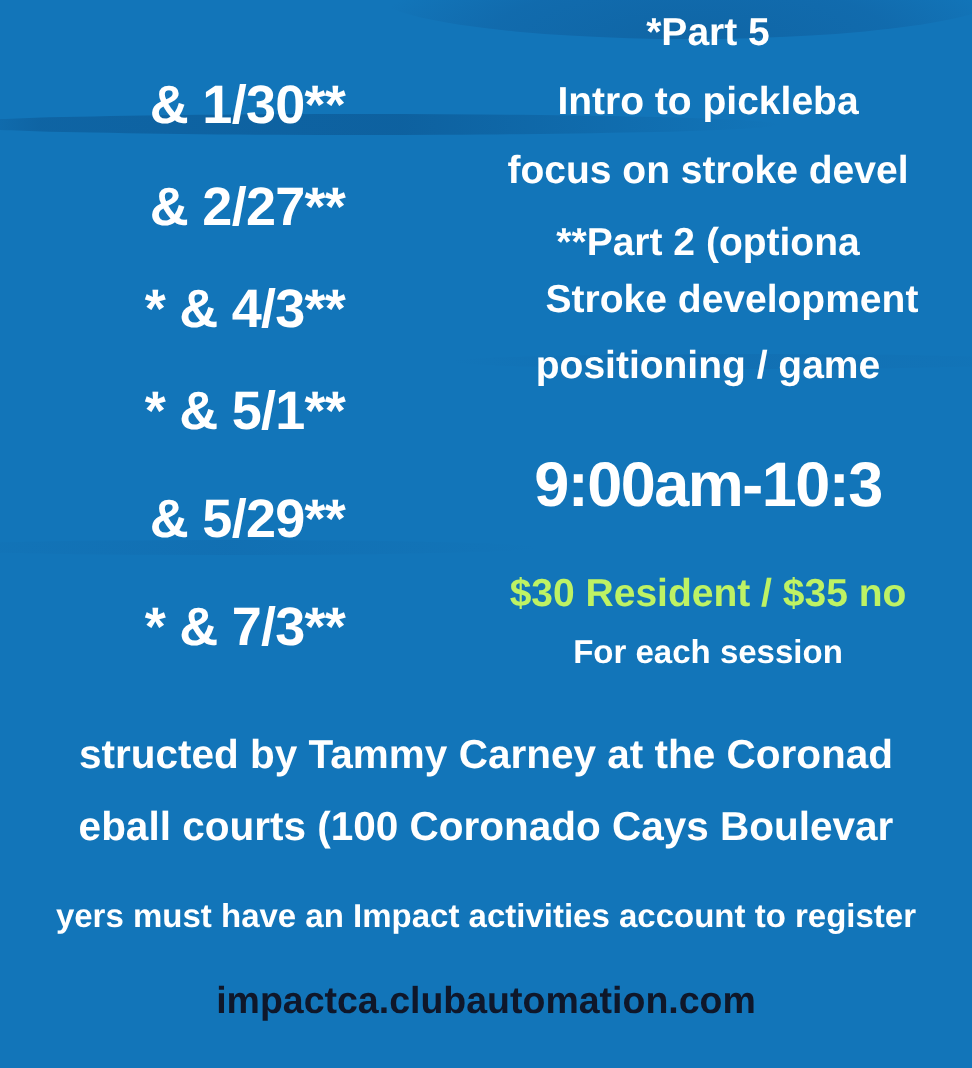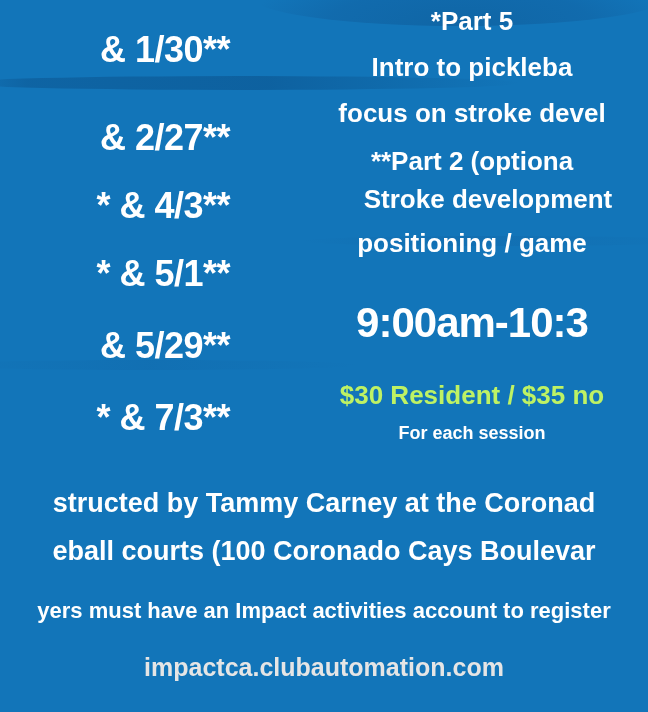--- a/index.html
+++ b/index.html
@@ -74,21 +74,21 @@
     text-align: right;
   }
   .date-line {
     font-size: 36px;
     font-weight: 700;
     line-height: 1;
     letter-spacing: -0.5px;
     white-space: nowrap;
     color: #ffffff;
   }
-  .date-line.d1 { position: absolute; top: 32px;  right: 0; }
+  .date-line.d1 { position: absolute; top: 52px;  right: 0; }
   .date-line.d2 { position: absolute; top: 120px; right: 0; }
   .date-line.d3 { position: absolute; top: 188px; right: 0; }
   .date-line.d4 { position: absolute; top: 256px; right: 0; }
   .date-line.d5 { position: absolute; top: 328px; right: 0; text-align: center; }
   .date-line.d6 { position: absolute; top: 400px; right: 0; }
 
   
   .details-col {
     position: absolute;
     top: 0;
@@ -133,21 +133,21 @@
     line-height: 1;
     white-space: nowrap;
     color: #bef264;
     text-align: center;
   }
   .price-sub {
     position: absolute;
     top: 424px;
     left: 0;
     width: 352px;
-    font-size: 18px;
+    font-size: 22px;
     font-weight: 700;
     line-height: 1;
     white-space: nowrap;
     color: #ffffff;
     text-align: center;
   }
 
   
   .footer {
     position: absolute;
@@ -179,21 +179,21 @@
   }
   .footer-url {
     position: absolute;
     top: 165px;
     left: 0;
     right: 0;
     font-size: 25px;
     font-weight: 700;
     line-height: 1;
     white-space: nowrap;
-    color: #e5e5e5;
+    color: #0f172a;
     text-align: center;
   }
 </style>
 </head>
 <body>
 
 <div class="flyer">
 
   <div class="wave wave-top"></div>
   <div class="wave wave-band"></div>

